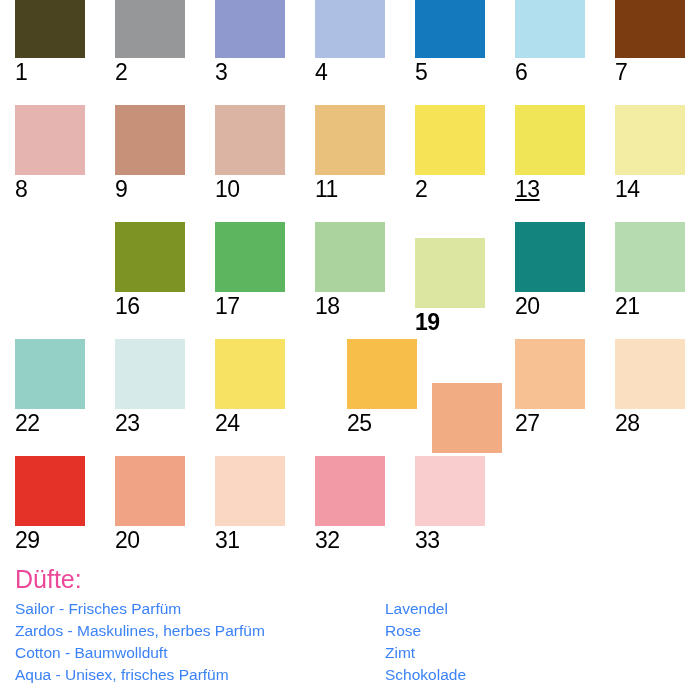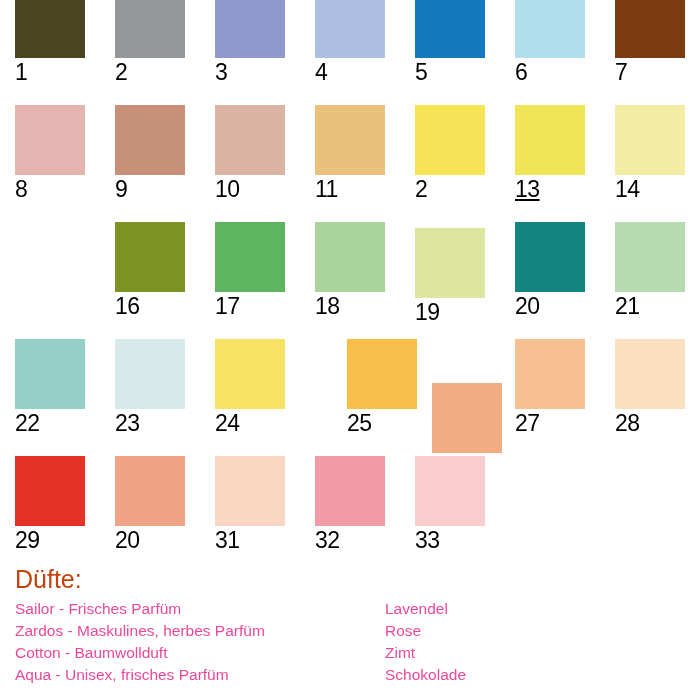--- a/index.html
+++ b/index.html
@@ -48,21 +48,21 @@
   #scents-section {
     position: absolute;
     left: 15px;
     top: 564px;
     width: 685px;
   }
 
   #scents-heading {
     font-size: 25px;
     line-height: 30px;
-    color: #c2410c;
+    color: #ec4899;
     margin: 0 0 4px 0;
     font-weight: normal;
     font-family: "Liberation Sans", sans-serif;
   }
 
   #scents-columns {
     position: relative;
     width: 685px;
   }
 
@@ -70,21 +70,21 @@
     position: absolute;
     top: 0;
   }
 
   #scents-left-column { left: 0; width: 360px; }
   #scents-right-column { left: 370px; width: 300px; }
 
   .scent-line {
     font-size: 15.5px;
     line-height: 22px;
-    color: #ec4899;
+    color: #3b82f6;
     white-space: nowrap;
     font-family: "Liberation Sans", sans-serif;
   }
 </style>
 </head>
 <body>
 
 <div id="swatch-grid">
     <div class="swatch-cell" style="left: 15px; top: -12px;">
       <div class="swatch-chip" style="background: rgb(74, 68, 32);"></div>
@@ -147,21 +147,21 @@
       <div class="swatch-label">16</div>
     </div>
     <div class="swatch-cell" style="left: 215px; top: 222px;">
       <div class="swatch-chip" style="background: rgb(94, 181, 95);"></div>
       <div class="swatch-label">17</div>
     </div>
     <div class="swatch-cell" style="left: 315px; top: 222px;">
       <div class="swatch-chip" style="background: rgb(171, 211, 158);"></div>
       <div class="swatch-label">18</div>
     </div>
-    <div class="swatch-cell" style="left: 415px; top: 228px;">
+    <div class="swatch-cell" style="left: 415px; top: 238px; font-weight: bold;">
       <div class="swatch-chip" style="background: rgb(220, 230, 160);"></div>
       <div class="swatch-label">19</div>
     </div>
     <div class="swatch-cell" style="left: 515px; top: 222px;">
       <div class="swatch-chip" style="background: rgb(20, 133, 126);"></div>
       <div class="swatch-label">20</div>
     </div>
     <div class="swatch-cell" style="left: 615px; top: 222px;">
       <div class="swatch-chip" style="background: rgb(183, 219, 176);"></div>
       <div class="swatch-label">21</div>

